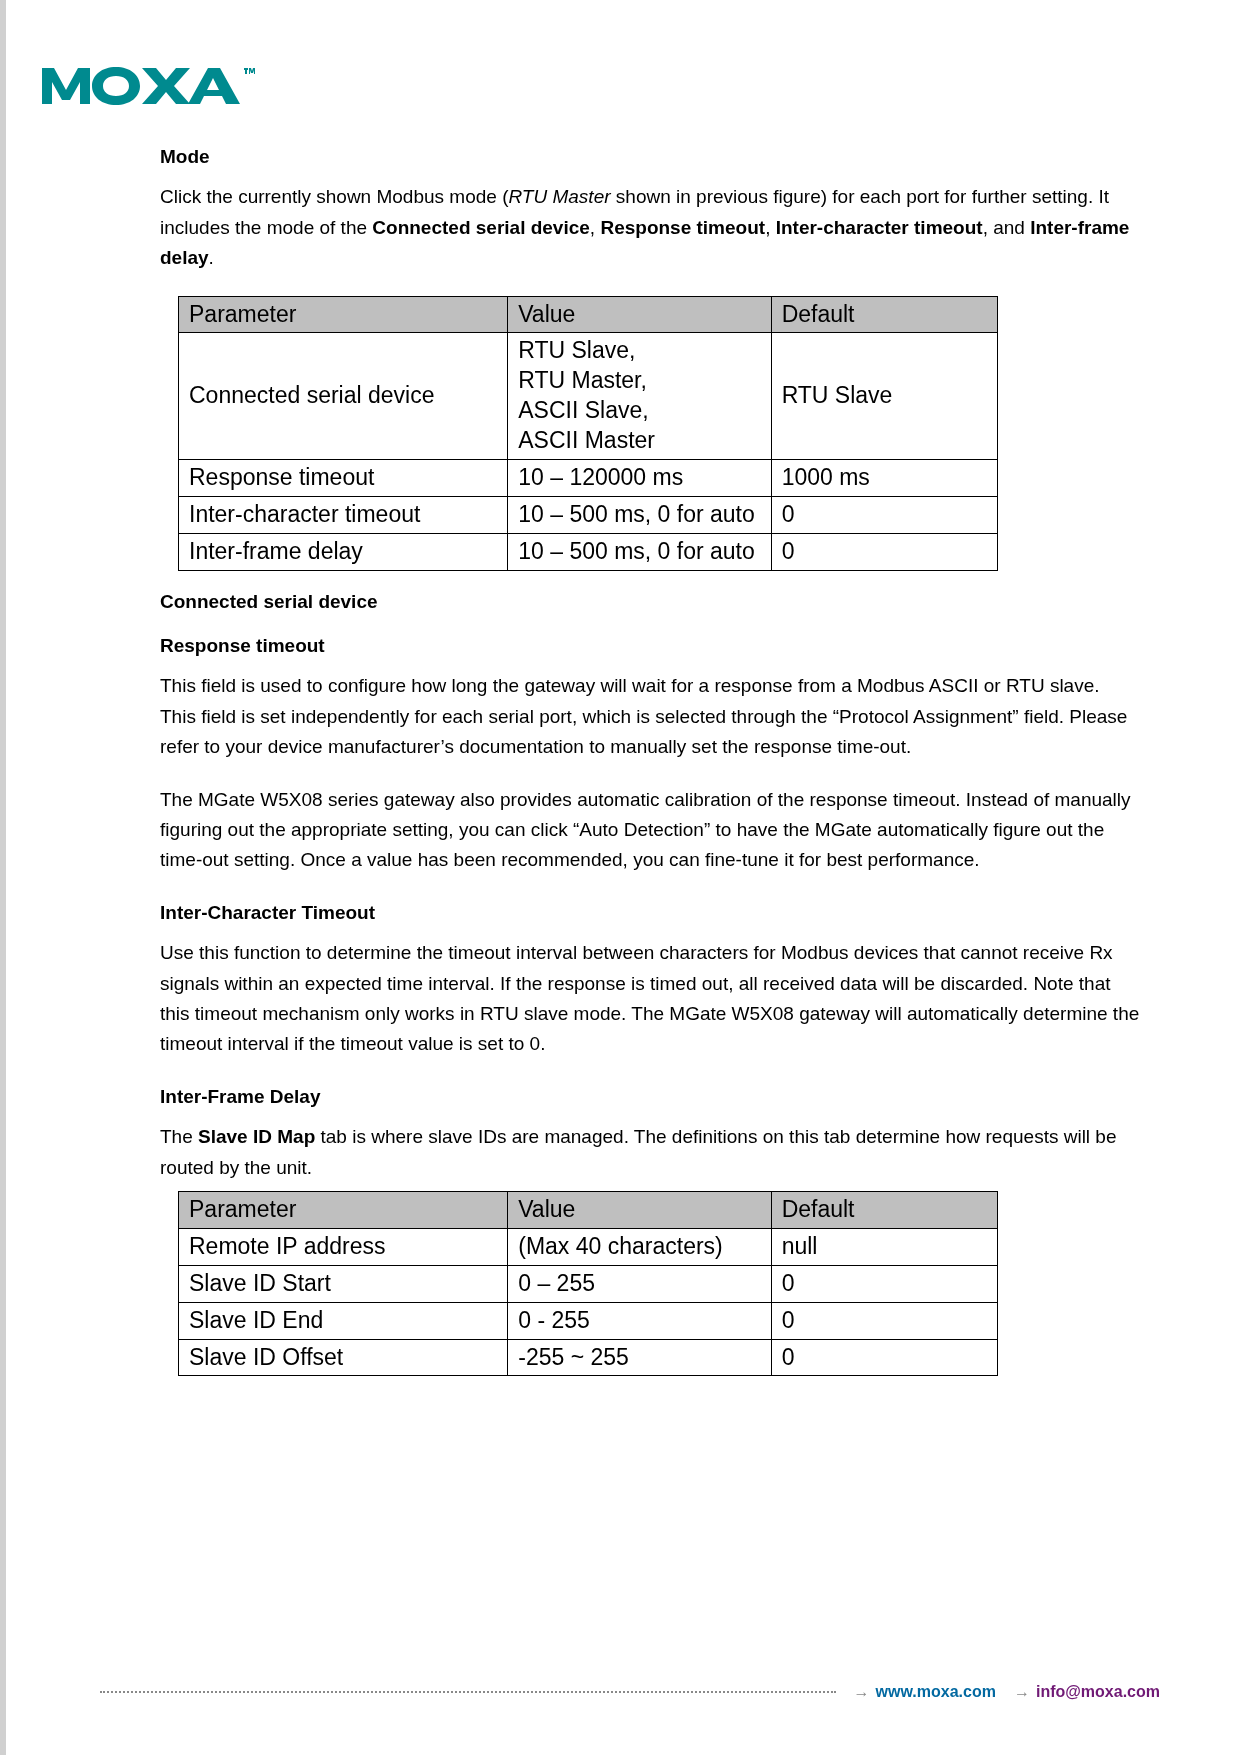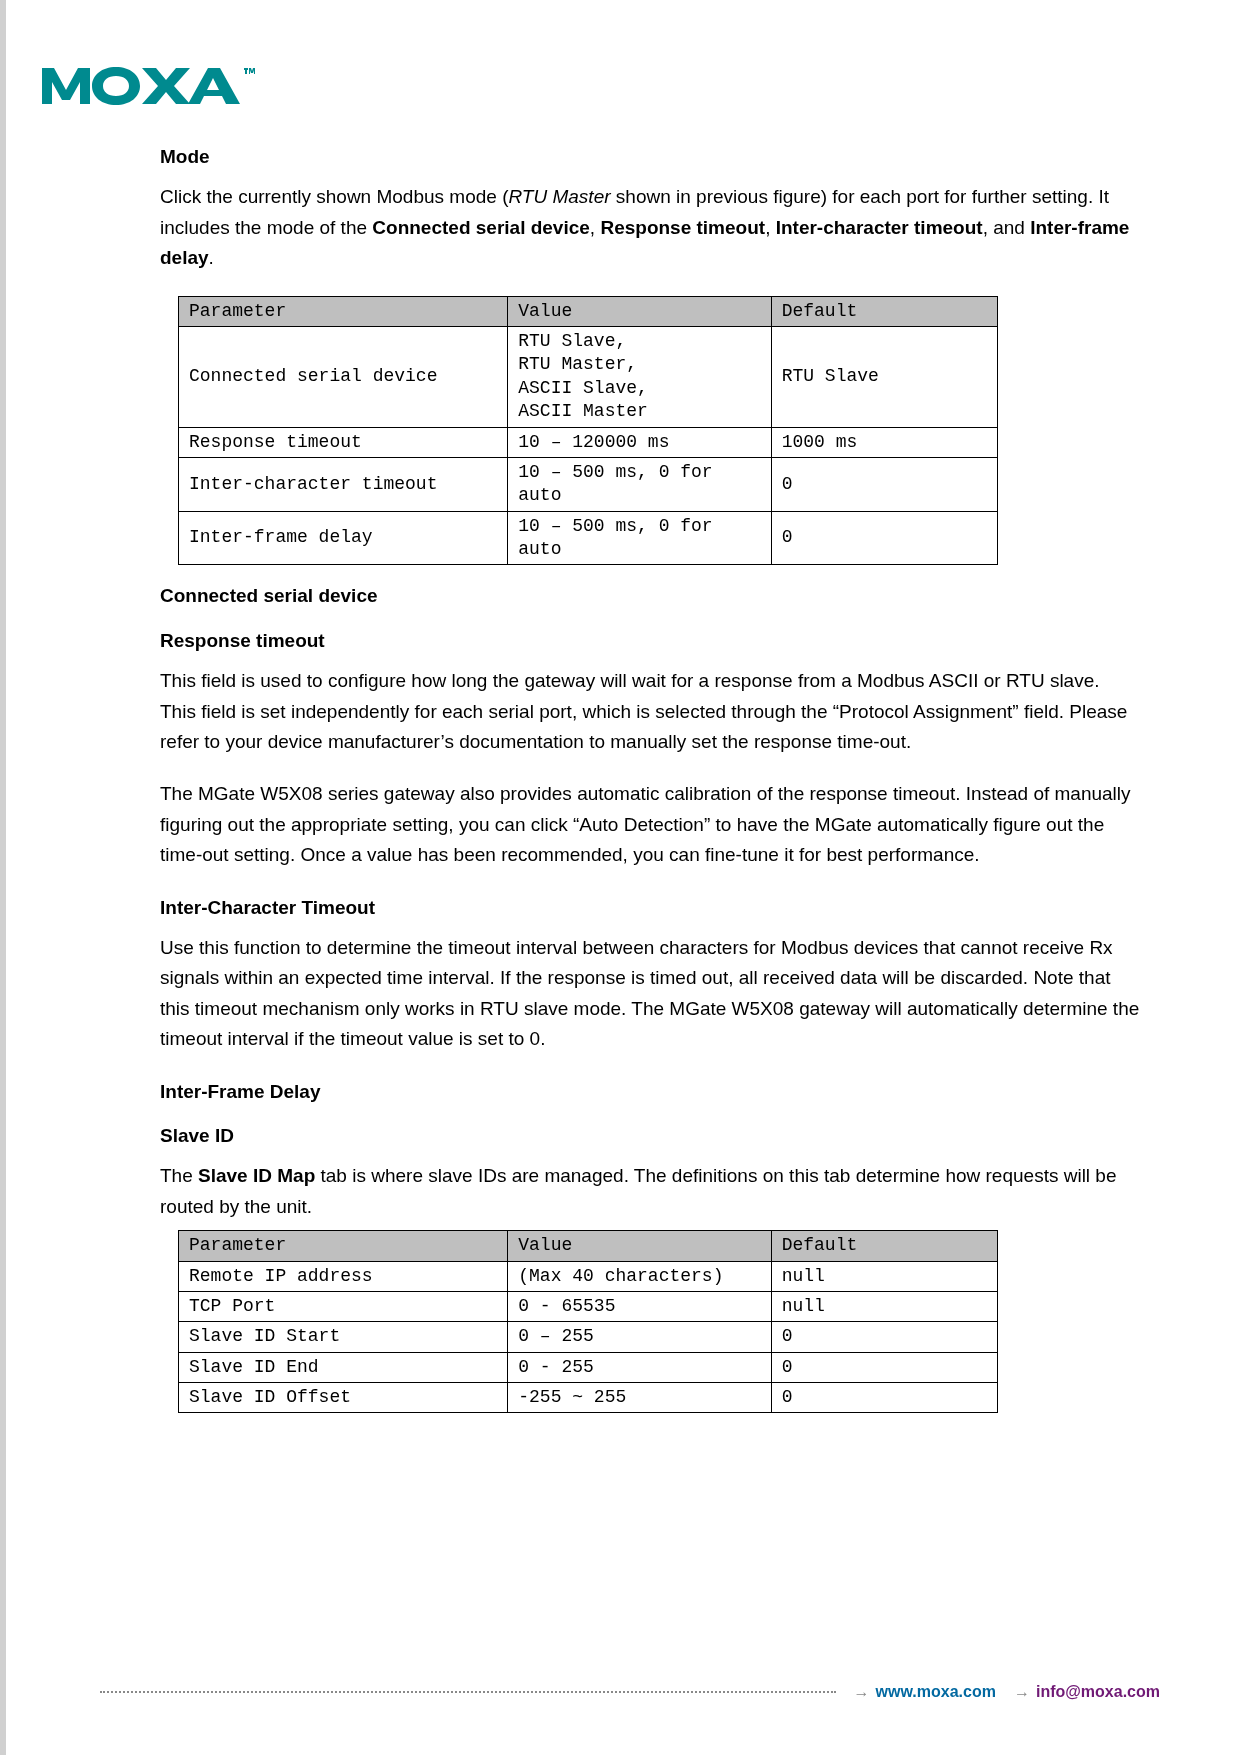--- a/index.html
+++ b/index.html
@@ -35,22 +35,21 @@
     line-height: 1.6;
   }
   .h { font-weight: bold; margin: 14px 0 10px 0; }
   .para { margin: 10px 0 22px 0; }
   .bold { font-weight: bold; }
   .ital { font-style: italic; }
   table.tbl {
     border-collapse: collapse;
     width: 820px;
     margin: 8px 0 16px 18px;
-    font-size: 18px;
-    font-family: Liberation Mono, monospace;
+    font-size: 23px;
   }
   table.tbl th, table.tbl td {
     border: 1px solid #000;
     padding: 3px 10px;
     text-align: left;
     vertical-align: middle;
     line-height: 1.3;
   }
   table.tbl th {
     background: #bfbfbf;
@@ -148,40 +147,34 @@
 
     <div class="h">Response timeout</div>
     <div class="para">This field is used to configure how long the gateway will wait for a response from a Modbus ASCII or RTU slave. This field is set independently for each serial port, which is selected through the “Protocol Assignment” field. Please refer to your device manufacturer’s documentation to manually set the response time-out.</div>
     <div class="para">The MGate W5X08 series gateway also provides automatic calibration of the response timeout. Instead of manually figuring out the appropriate setting, you can click “Auto Detection” to have the MGate automatically figure out the time-out setting. Once a value has been recommended, you can fine-tune it for best performance.</div>
 
     <div class="h">Inter-Character Timeout</div>
     <div class="para">Use this function to determine the timeout interval between characters for Modbus devices that cannot receive Rx signals within an expected time interval. If the response is timed out, all received data will be discarded. Note that this timeout mechanism only works in RTU slave mode. The MGate W5X08 gateway will automatically determine the timeout interval if the timeout value is set to 0.</div>
 
     <div class="h">Inter-Frame Delay</div>
 
-    <div class="h">Slave ID</div>
     <div class="para" style="margin-bottom:6px">
       <span>The </span><span class="bold">Slave ID Map</span><span> tab is where slave IDs are managed. The definitions on this tab determine how requests will be routed by the unit.</span>
     </div>
 
     <table class="tbl">
       <tbody>
           <tr>
         <th class="col1">Parameter</th>
         <th class="col2">Value</th>
         <th class="col3">Default</th>
       </tr>
       <tr>
         <td>Remote IP address</td>
         <td>(Max 40 characters)</td>
-        <td>null</td>
-      </tr>
-      <tr>
-        <td>TCP Port</td>
-        <td>0 - 65535</td>
         <td>null</td>
       </tr>
       <tr>
         <td>Slave ID Start</td>
         <td>0 – 255</td>
         <td>0</td>
       </tr>
       <tr>
         <td>Slave ID End</td>
         <td>0 - 255</td>

